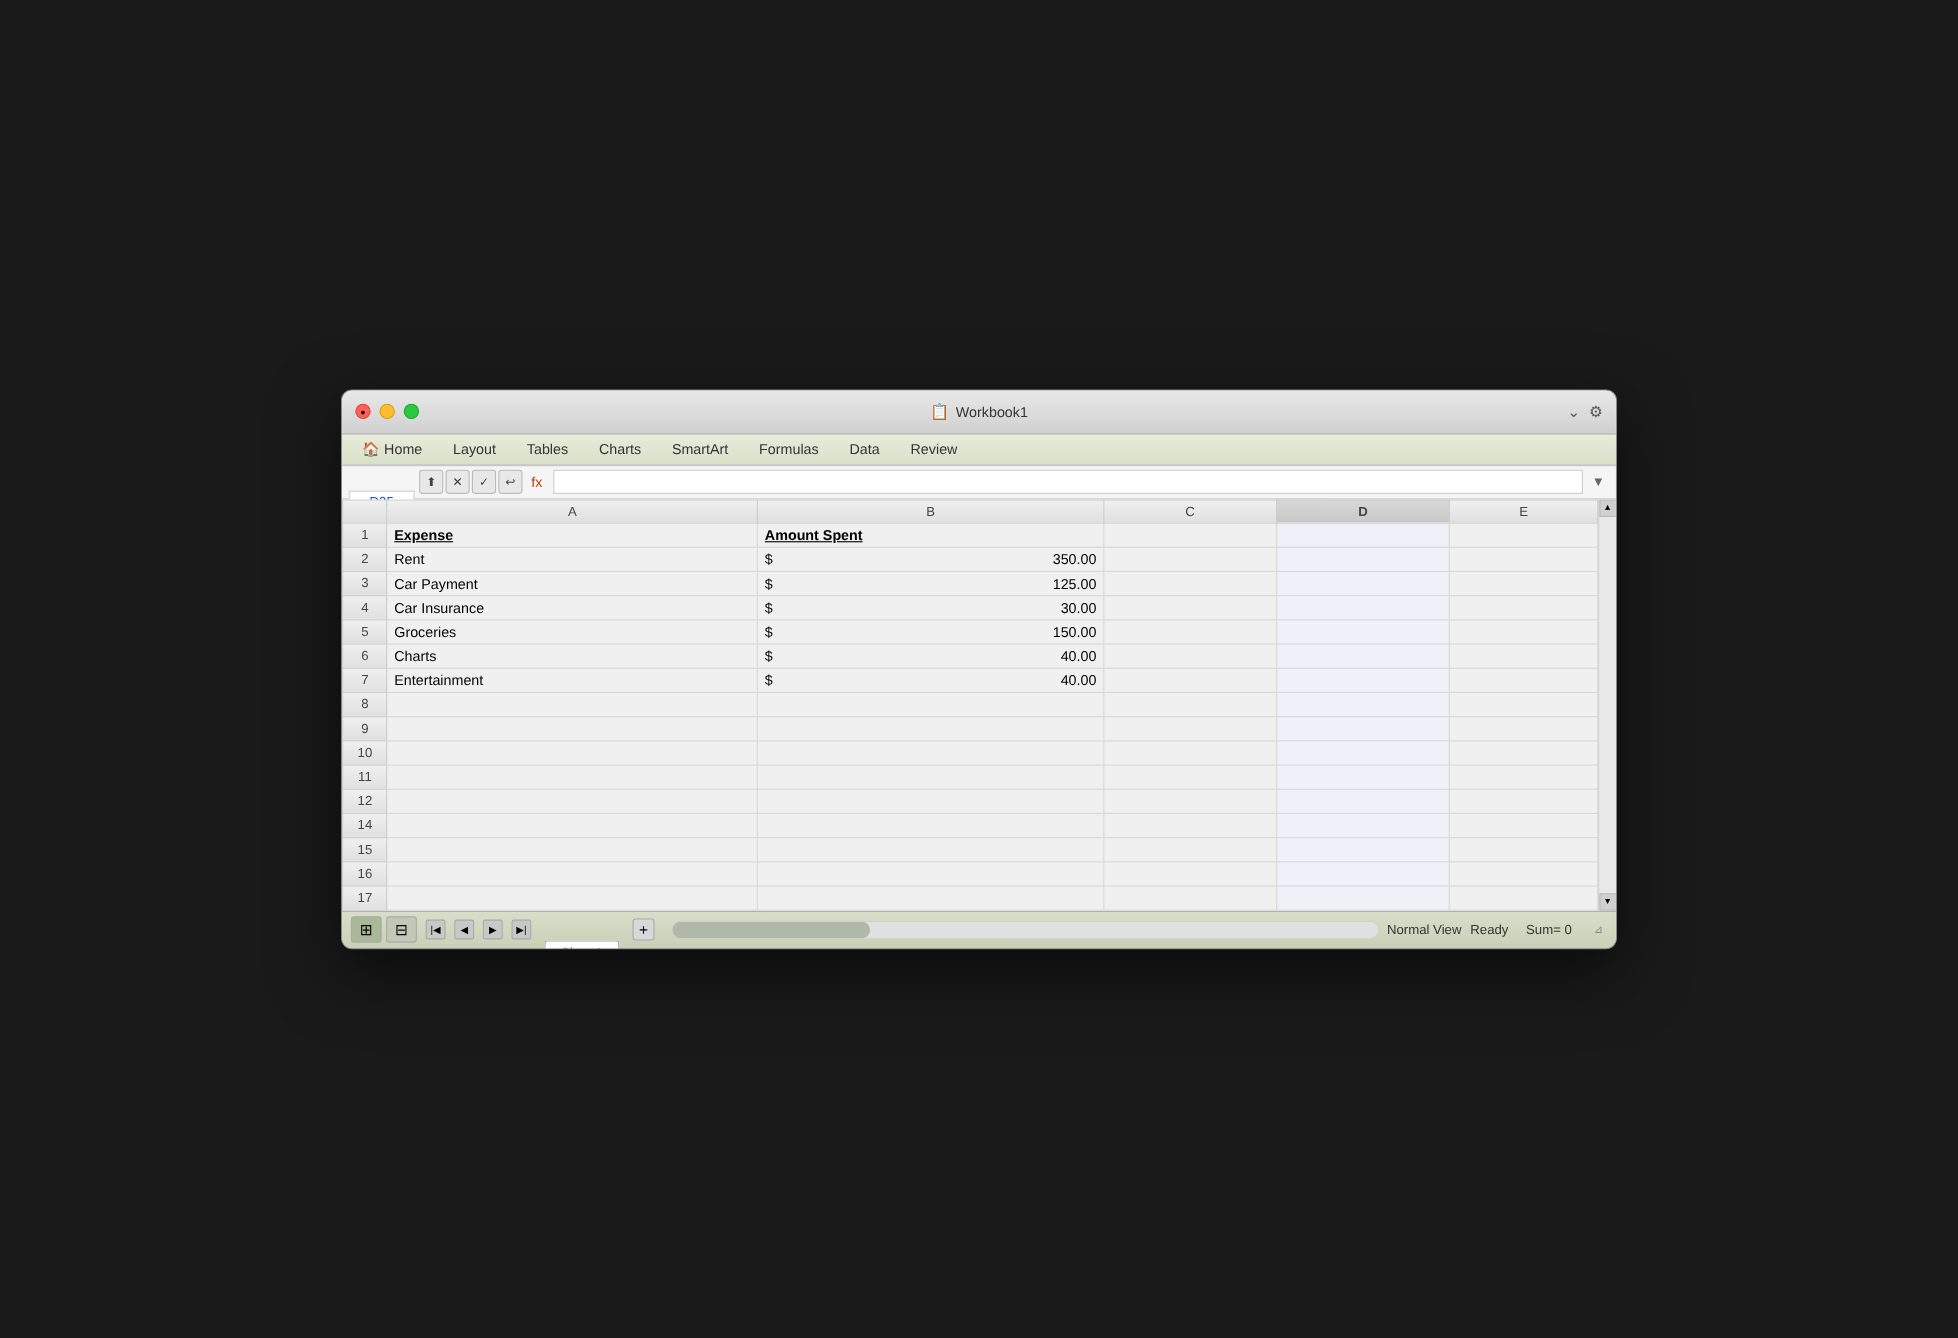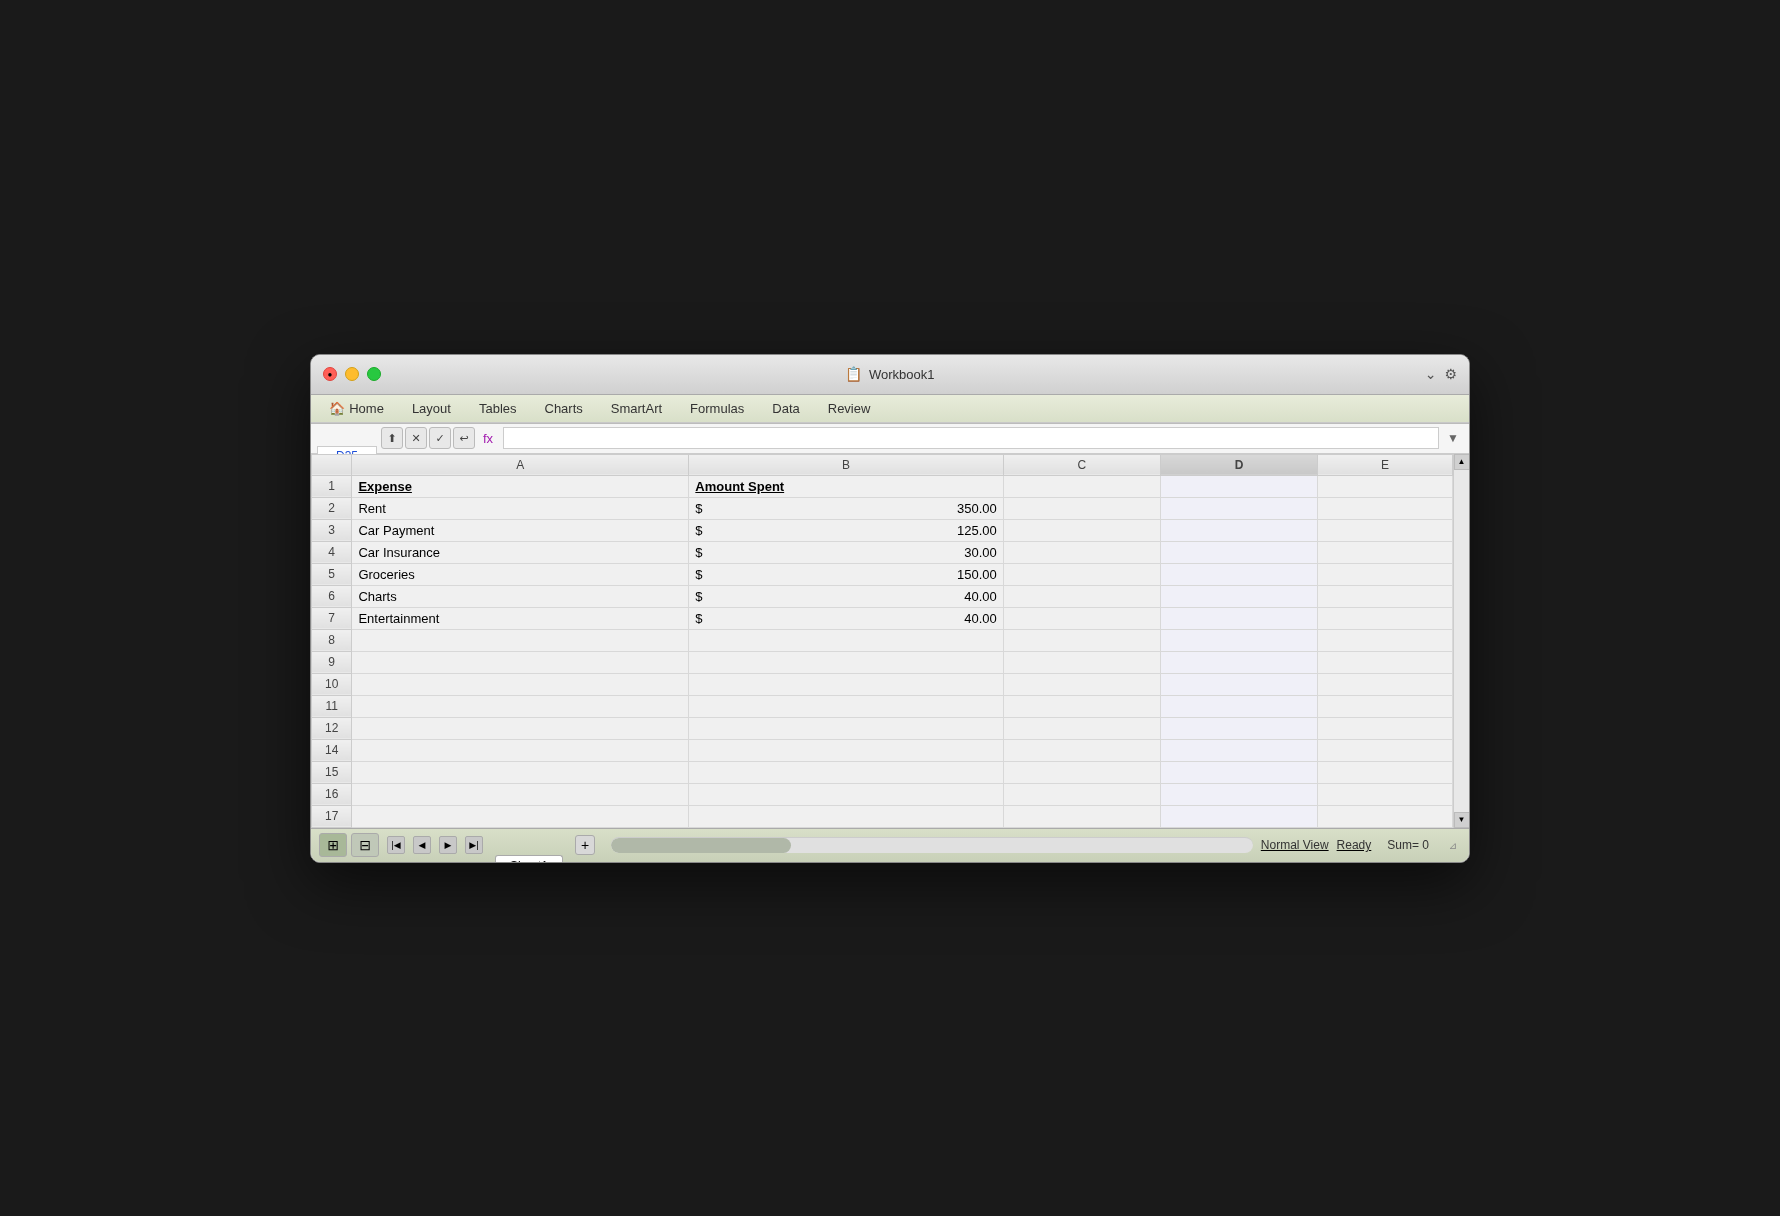--- a/index.html
+++ b/index.html
@@ -261,21 +261,20 @@
       justify-content: center;
       font-size: 14px;
       cursor: pointer;
       margin-left: 4px;
     }
     .status-right {
       margin-left: auto;
       display: flex;
       align-items: center;
       gap: 8px;
-      text-decoration: underline;
     }
     .view-icons {
       display: flex;
       gap: 4px;
     }
     .view-icon {
       width: 28px;
       height: 24px;
       background: #c0c8b8;
       border: 1px solid #aaa;
@@ -385,21 +384,21 @@
     </div>
   </div>
 
   <div class="formula-bar">
     <input class="cell-ref" type="text" value="D35" style="">
     <div class="formula-btns">
       <div class="formula-btn">⬆</div>
       <div class="formula-btn">✕</div>
       <div class="formula-btn">✓</div>
       <div class="formula-btn">↩</div>
-      <div style="padding: 2px 6px; font-size: 13px; display:flex; align-items:center; color:#a21caf;">fx</div>
+      <div style="padding: 2px 6px; font-size: 13px; display:flex; align-items:center; color:#c2410c;">fx</div>
     </div>
     <input class="formula-input" type="text" value="" style="">
     <div style="font-size:12px;color:#666;padding:0 4px;">▼</div>
   </div>
 
   <div style="display:flex; overflow:hidden;">
     <div class="spreadsheet">
       <table class="grid">
         <colgroup>
           <col style="width:36px">

